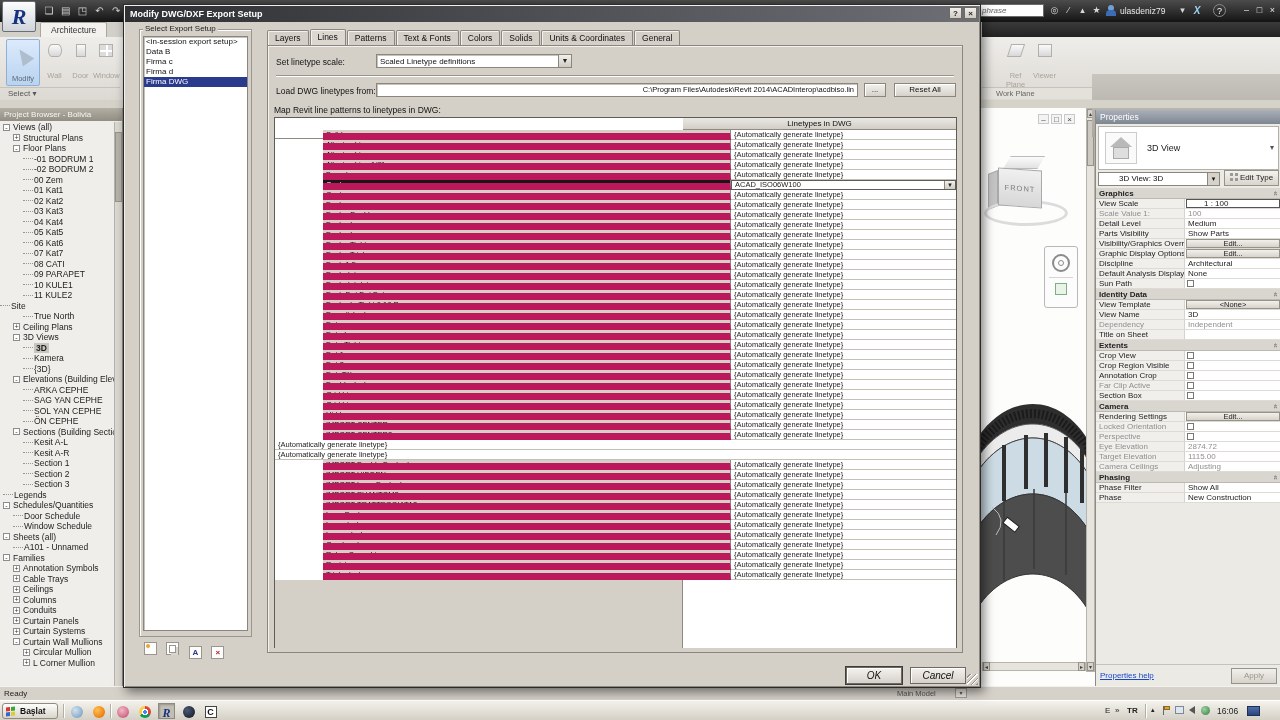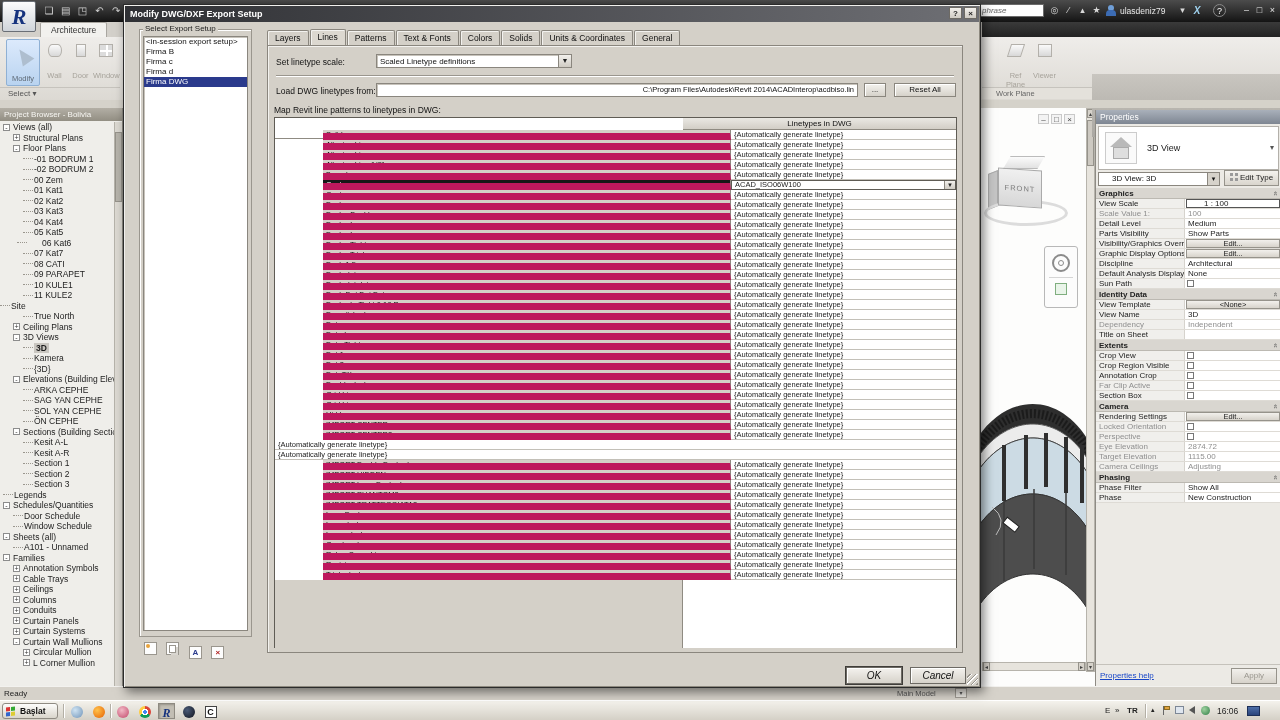--- a/index.html
+++ b/index.html
@@ -69,21 +69,21 @@
 
 
 .props{left:1095px;top:110px;width:185px;height:576px;background:#eceae5;border-left:1px solid #8e8b84;}
 .pp-header{height:14px;background:linear-gradient(#a9b0ba,#7e8692);color:#fff;font-size:8.5px;line-height:14px;padding-left:4px;}
 .typesel{position:absolute;left:2px;top:16px;width:181px;height:44px;background:#fff;border:1px solid #b3b0aa;}
 .house{position:absolute;left:6px;top:5px;width:32px;height:32px;border:1px solid #ccc;background:#fafafa;}
 .house .roof{position:absolute;left:4px;top:4px;width:0;height:0;border-left:11px solid transparent;border-right:11px solid transparent;border-bottom:10px solid #b9b9b9;}
 .house .base{position:absolute;left:7px;top:14px;width:16px;height:12px;background:#dedede;border:1px solid #aaa;}
 .typesel .tname{position:absolute;left:48px;top:16px;font-size:9px;color:#222;}
 .typesel .tarrow{position:absolute;right:4px;top:16px;font-size:8px;color:#555;}
-.ppcombo{position:absolute;left:2px;top:62px;width:122px;height:14px;background:#fff;border:1px solid #8a867e;font-size:8px;line-height:12px;padding-left:13px;color:#111;}
+.ppcombo{position:absolute;left:2px;top:62px;width:122px;height:14px;background:#fff;border:1px solid #8a867e;font-size:8px;line-height:12px;padding-left:20px;color:#111;}
 .ppcombo .ca{position:absolute;right:0;top:0;width:12px;height:12px;background:#d6d2ca;border-left:1px solid #8a867e;text-align:center;font-size:7px;line-height:12px;}
 .edittype{position:absolute;left:128px;top:60px;width:55px;height:16px;background:linear-gradient(#f4f2ee,#d9d5cd);border:1px solid #96938b;font-size:8px;line-height:14px;text-align:center;color:#222;}
 .et-icon{display:inline-block;width:8px;height:8px;vertical-align:-1px;margin-right:2px;background:
  linear-gradient(#9a9a9a,#9a9a9a) 0 0/3px 3px no-repeat,
  linear-gradient(#9a9a9a,#9a9a9a) 5px 0/3px 3px no-repeat,
  linear-gradient(#9a9a9a,#9a9a9a) 0 5px/3px 3px no-repeat,
  linear-gradient(#9a9a9a,#9a9a9a) 5px 5px/3px 3px no-repeat;}
 .pgrid{position:absolute;left:0;top:78px;width:185px;}
 .psec{display:flex;height:11px;background:#d9d6d0;border-bottom:1px solid #bcb9b2;align-items:center;}
 .psec-t{flex:1;font-size:8px;font-weight:bold;color:#222;padding-left:3px;}
@@ -324,21 +324,21 @@
           <div class="tlabel">03 Kat3</div>
         </div>
         <div class="titem" style="padding-left: 23px;">
           <div style="width: 10px; border-top: 1px dotted rgb(154, 150, 142); margin-right: 1px;"></div>
           <div class="tlabel">04 Kat4</div>
         </div>
         <div class="titem" style="padding-left: 23px;">
           <div style="width: 10px; border-top: 1px dotted rgb(154, 150, 142); margin-right: 1px;"></div>
           <div class="tlabel">05 Kat5</div>
         </div>
-        <div class="titem" style="padding-left: 17px; gap: 14px;">
+        <div class="titem" style="padding-left: 23px;">
           <div style="width: 10px; border-top: 1px dotted rgb(154, 150, 142); margin-right: 1px;"></div>
           <div class="tlabel">06 Kat6</div>
         </div>
         <div class="titem" style="padding-left: 23px;">
           <div style="width: 10px; border-top: 1px dotted rgb(154, 150, 142); margin-right: 1px;"></div>
           <div class="tlabel">07 Kat7</div>
         </div>
         <div class="titem" style="padding-left: 23px;">
           <div style="width: 10px; border-top: 1px dotted rgb(154, 150, 142); margin-right: 1px;"></div>
           <div class="tlabel">08 CATI</div>
@@ -673,21 +673,21 @@
 
   <div class="abs dialog">
     <div class="dlg-title">Modify DWG/DXF Export Setup</div>
     <div class="dlg-tbtn" style="right:18px">?</div>
     <div class="dlg-tbtn" style="right:3px">×</div>
 
     <div class="grouplabel">Select Export Setup</div>
     <div class="groupbox"></div>
     <div class="exportlist">
         <div class="eitem">&lt;in-session export setup&gt;</div>
-        <div class="eitem">Firma B</div>
+        <div class="eitem">Data B</div>
         <div class="eitem">Firma c</div>
         <div class="eitem">Firma d</div>
         <div class="eitem esel">Firma DWG</div>
       </div>
     <div class="setupicons">
       <span class="sicon"><span class="dotA"></span></span>
       <span class="sicon"><span class="dup"></span></span>
       <span class="sicon ren">A</span>
       <span class="sicon del">×</span>
     </div>

